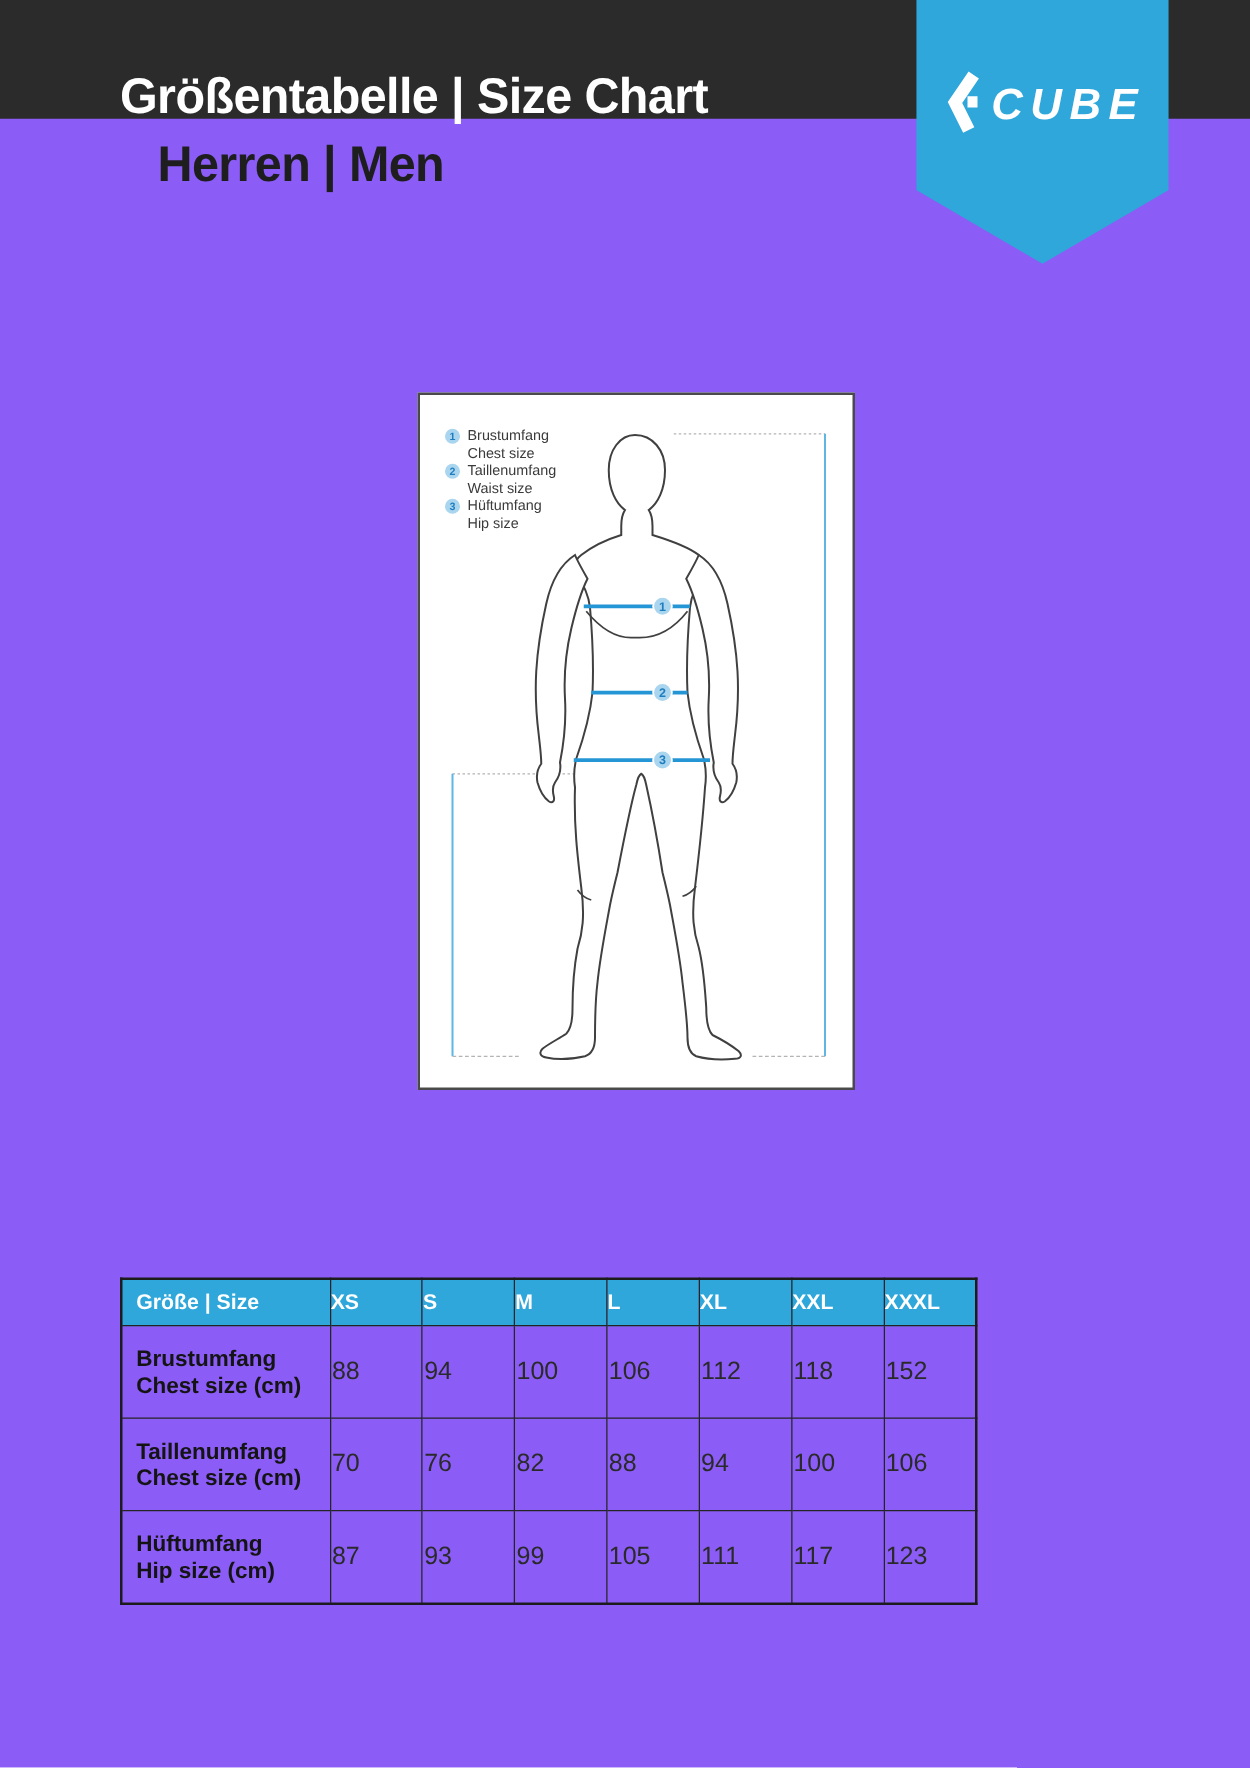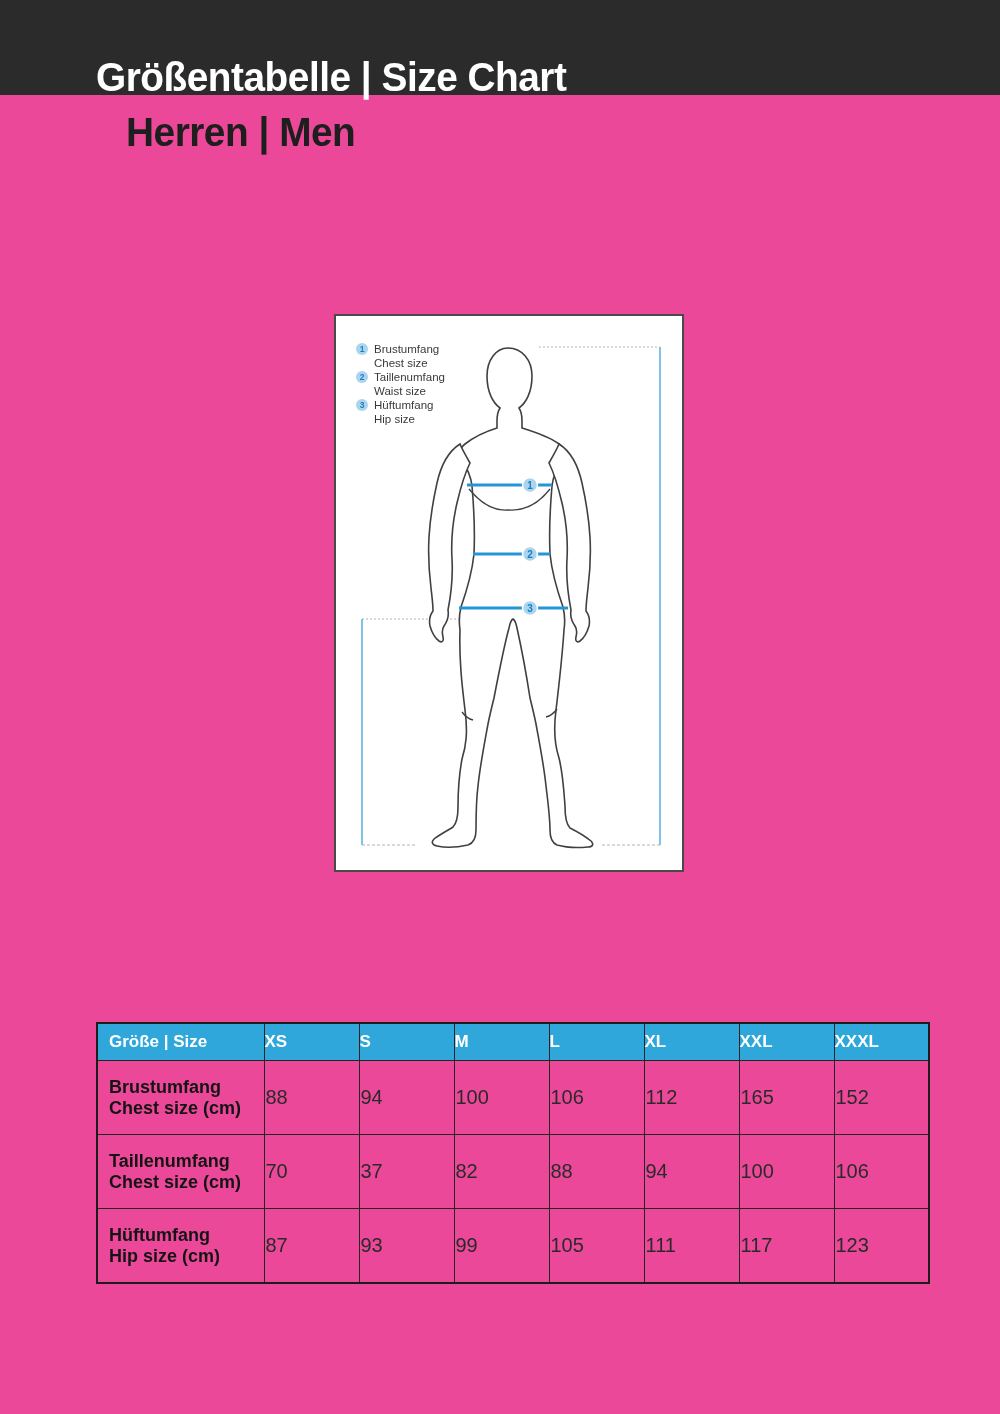--- a/index.html
+++ b/index.html
@@ -1,17 +1,17 @@
 <!DOCTYPE html>
 <html><head>
 <meta charset="utf-8">
 <style>
   html,body{margin:0;padding:0;background:#ffffff;}
   .page{
-    position:relative;width:1000px;height:1414px;background:#ec4899;overflow:hidden;
+    position:relative;width:1000px;height:1414px;background:#8b5cf6;overflow:hidden;
     font-family:"Liberation Sans", sans-serif;
   }
   
   .header-bar{position:absolute;left:0;top:0;width:1000px;height:95px;background:#2b2b2b;}
   .doc-title{
     position:absolute;left:96px;top:57px;margin:0;
     font-size:40px;font-weight:bold;color:#ffffff;letter-spacing:-0.5px;
     line-height:40px;white-space:nowrap;transform:scaleX(0.97);transform-origin:left top;
   }
   .doc-subtitle{
@@ -30,21 +30,21 @@
   .legend{position:absolute;left:20px;top:26px;font-size:11.5px;line-height:14px;color:#3a3a3a;}
   .legend-item{display:flex;align-items:flex-start;}
   .lg-badge{
     width:12px;height:12px;border-radius:50%;background:#a9d5ef;color:#1f7dbe;
     font-size:8.5px;font-weight:bold;display:flex;align-items:center;justify-content:center;
     flex:0 0 12px;margin-top:1px;margin-right:6px;
   }
   .lg-text{display:flex;flex-direction:column;}
   
   .size-table{
-    position:absolute;left:96px;top:1022px;width:834px;
+    position:absolute;left:96px;top:1022px;width:686px;
     border-collapse:collapse;table-layout:fixed;
     font-family:"Liberation Sans", sans-serif;
   }
   .size-table th,.size-table td{border:1px solid #242424;}
   .size-table{border:2px solid #1c1c1c;}
   .size-table thead th{
     background:#2fa7db;color:#ffffff;font-size:17px;font-weight:bold;
     height:36px;text-align:left;padding:0;
   }
   .size-table thead th.corner{text-align:left;padding-left:11px;}
@@ -58,20 +58,30 @@
 </style>
 </head>
 <body>
 
 <div class="page">
 
   <div class="header-bar"></div>
   <h1 class="doc-title">Größentabelle | Size Chart</h1>
   <h2 class="doc-subtitle">Herren | Men</h2>
 
+  <div class="ribbon">
+    <svg width="202" height="212" viewBox="0 0 202 212">
+      <polygon points="0,0 202,0 202,152 101,211 0,152" fill="#2fa7db"></polygon>
+      <g>
+        <path d="M46,60 L31,82 L42,104" fill="none" stroke="#ffffff" stroke-width="10" stroke-linecap="butt" stroke-linejoin="miter"></path>
+        <rect x="41" y="77" width="8" height="9" fill="#ffffff"></rect>
+      </g>
+      <text x="60" y="95" fill="#ffffff" font-size="35" font-weight="bold" font-style="italic" letter-spacing="6" font-family="Liberation Sans, sans-serif">CUBE</text>
+    </svg>
+  </div>
 
   <div class="diagram-box">
     <svg class="figure" width="346" height="554" viewBox="0 0 346 554">
 
       <g>
         <line x1="203" y1="31" x2="324" y2="31" stroke="#b4b4b4" stroke-width="1" stroke-dasharray="2,2"></line>
         <line x1="324" y1="31" x2="324" y2="529" stroke="#5fb6e3" stroke-width="1.6"></line>
         <line x1="266" y1="529" x2="324" y2="529" stroke="#b4b4b4" stroke-width="1" stroke-dasharray="3,2"></line>
       </g>
       <g>
@@ -231,30 +241,30 @@
       <tr>
         <th>
           <div>Brustumfang</div>
           <div>Chest size (cm)</div>
         </th>
         <td>88</td>
         <td>94</td>
         <td>100</td>
         <td>106</td>
         <td>112</td>
-        <td>165</td>
+        <td>118</td>
         <td>152</td>
       </tr>
       <tr>
         <th>
           <div>Taillenumfang</div>
           <div>Chest size (cm)</div>
         </th>
         <td>70</td>
-        <td>37</td>
+        <td>76</td>
         <td>82</td>
         <td>88</td>
         <td>94</td>
         <td>100</td>
         <td>106</td>
       </tr>
       <tr>
         <th>
           <div>Hüftumfang</div>
           <div>Hip size (cm)</div>

